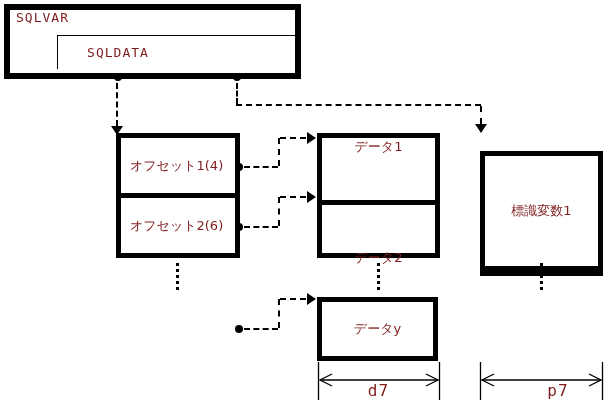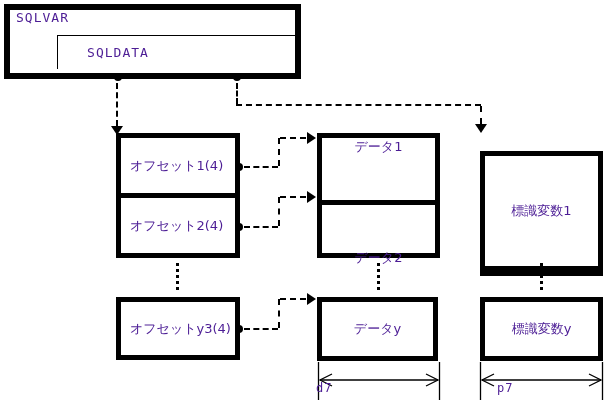--- a/index.html
+++ b/index.html
@@ -1,19 +1,19 @@
 <!DOCTYPE html>
 <html><head>
 <meta charset="utf-8">
 <style>
   * { margin:0; padding:0; box-sizing:border-box; }
   body { background:#fff; }
   .canvas {
     position:relative; width:616px; height:403px; background:#ffffff;
-    font-family:"DejaVu Sans", sans-serif; color:#4c1d95; overflow:hidden;
+    font-family:"DejaVu Sans", sans-serif; color:#7f1d1d; overflow:hidden;
   }
   .mono { font-family:"DejaVu Sans Mono", monospace; letter-spacing:1px; }
   .jp { font-family:"DejaVu Sans", sans-serif; }
 
   .abs { position:absolute; }
 
   
   .box-thick { position:absolute; border:5px solid #000; background:#fff; }
   .sqlvar-box { border-width:6px; }
 
@@ -38,21 +38,21 @@
   .dot { position:absolute; width:8px; height:8px; background:#000; border-radius:50%; }
   .arrow-down { position:absolute; width:0; height:0;
     border-left:6px solid transparent; border-right:6px solid transparent; border-top:9px solid #000; }
   .arrow-right { position:absolute; width:0; height:0;
     border-top:6px solid transparent; border-bottom:6px solid transparent; border-left:9px solid #000; }
 
   
   .vdots { position:absolute; display:flex; flex-direction:column; gap:3px; }
   .vdots i { width:3px; height:3px; background:#000; }
 
-  .dim-label { position:absolute; text-align:left; font-size:12px; }
+  .dim-label { position:absolute; text-align:center; font-size:16px; }
 </style>
 </head>
 <body>
 
 <div class="canvas">
 
   <div class="box-thick sqlvar-box" style="left:4px; top:4px; width:297px; height:75px;"></div>
   <div class="abs mono" style="left:16px; top:10px; font-size:13px;">SQLVAR</div>
 
   <div class="inner-row" style="left:57px; top:35px; width:238px; height:34px;">
@@ -66,21 +66,21 @@
   <div class="arrow-down" style="left:111px; top:126px;"></div>
 
   <div class="dash-v" style="left:236px; top:83px; height:21px;"></div>
   <div class="dash-h" style="left:236px; top:104px; width:245px;"></div>
   <div class="dash-v" style="left:480px; top:106px; height:18px;"></div>
   <div class="arrow-down" style="left:475px; top:124px;"></div>
 
   <div class="box-thick group2" style="left:116px; top:133px; width:124px; height:125px;">
     <div class="cell left jp">オフセット1(4)</div>
     <div class="divider"></div>
-    <div class="cell left jp">オフセット2(4)</div>
+    <div class="cell left jp">オフセット2(6)</div>
   </div>
 
   <div class="box-thick group2" style="left:317px; top:133px; width:123px; height:125px;gap:44px;">
     <div class="cell center jp">データ1</div>
     <div class="divider"></div>
     <div class="cell center jp">データ2</div>
   </div>
 
   <div class="box-thick group2" style="left:480px; top:133px; width:123px; height:125px;margin-top:18px;">
     <div class="cell center jp">標識変数1</div>
@@ -116,23 +116,21 @@
       <i></i>
     </div>
   <div class="vdots" style="left:540px; top:263px;">
       <i></i>
       <i></i>
       <i></i>
       <i></i>
       <i></i>
     </div>
 
-  <div class="box-thick single left jp" style="left:116px; top:297px; width:124px; height:63px;">オフセットy3(4)</div>
   <div class="box-thick single center jp" style="left:317px; top:297px; width:121px; height:64px;">データy</div>
-  <div class="box-thick single center jp" style="left:480px; top:297px; width:123px; height:64px;">標識変数y</div>
 
   <div class="dash-h" style="left:244px; top:328px; width:34px;"></div>
   <div class="dash-v" style="left:278px; top:299px; height:29px;"></div>
   <div class="dash-h" style="left:280px; top:298px; width:26px;"></div>
   <div class="arrow-right" style="left:307px; top:293px;"></div>
 
   <svg class="abs" style="left:316px; top:361px;" width="125" height="41" viewBox="0 0 125 41">
     <g stroke="#000" stroke-width="1.3" fill="none">
       <line x1="2.5" y1="1" x2="2.5" y2="39"></line>
       <line x1="123.5" y1="1" x2="123.5" y2="39"></line>

